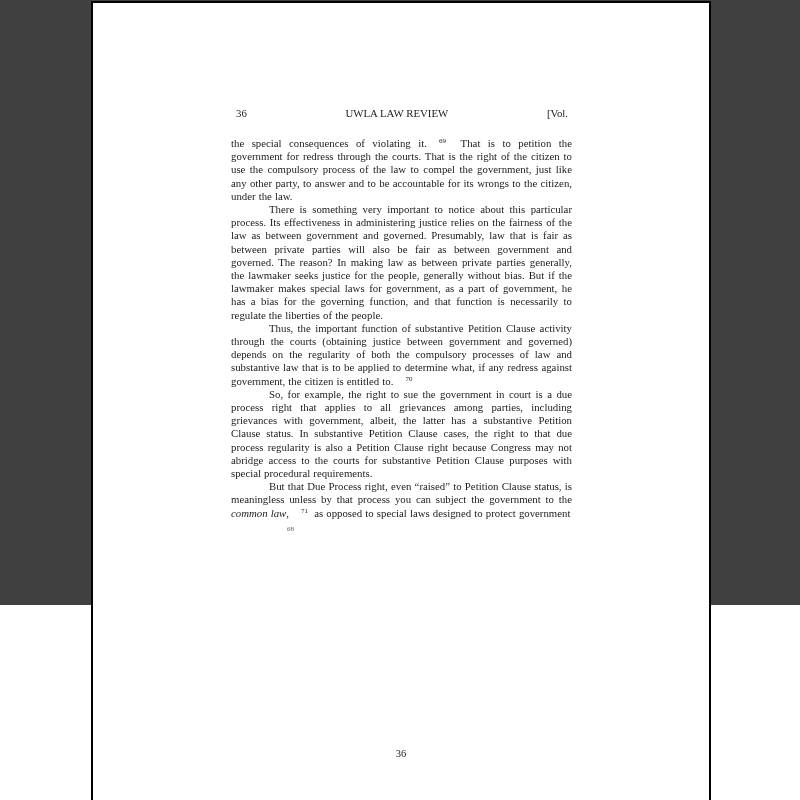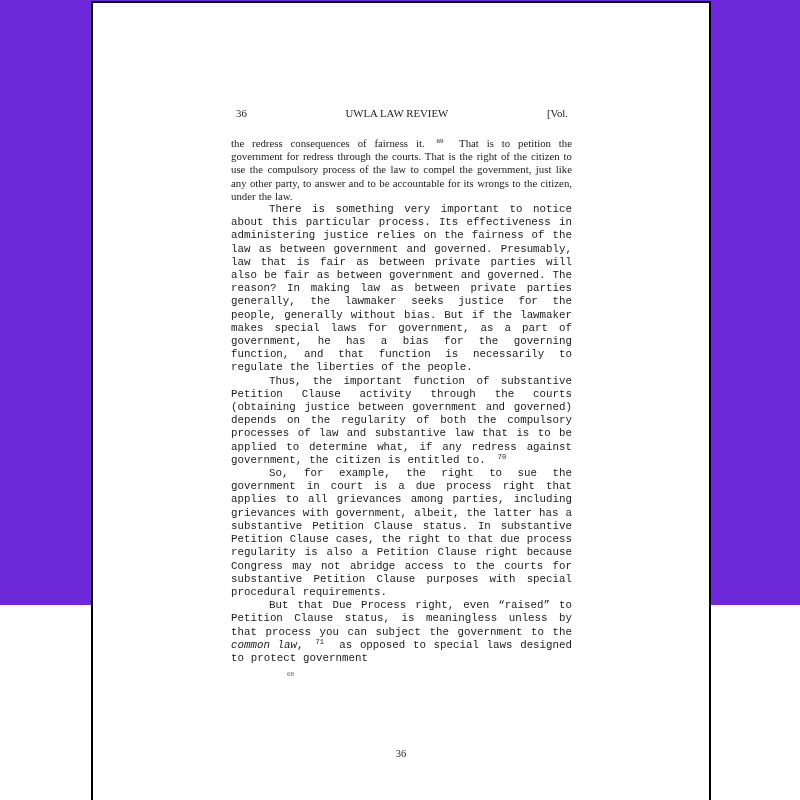--- a/index.html
+++ b/index.html
@@ -9,21 +9,21 @@
     height: 800px;
     background: #ffffff;
     overflow: hidden;
     font-family: "Liberation Serif", "DejaVu Serif", serif;
     color: #1b1b1b;
   }
   .stage {
     position: relative;
     width: 800px;
     height: 605px;
-    background: #6d28d9;
+    background: #404040;
   }
   .page-frame {
     position: absolute;
     left: 91px;
     top: 1px;
     width: 620px;
     height: 815px; 
     box-sizing: border-box;
     border: 2px solid #000000;
     background: #ffffff;
@@ -52,21 +52,20 @@
   }
   .body-text p {
     margin: 0;
     text-align: justify;
     font-size: 10.8px;
     line-height: 13.2px;
     word-spacing: 0.4px;
   }
   .body-text p.indent {
     text-indent: 38px;
-    font-family: Liberation Mono, monospace;
   }
   .body-text sup {
     font-size: 7px;
     line-height: 0;
     vertical-align: baseline;
     position: relative;
     top: -4px;
     padding-left: 12px;
   }
   .footnote-marker {
@@ -94,21 +93,21 @@
 
       <div>
         <div class="header-line1">
           <span>36</span>
           <span>UWLA LAW REVIEW</span>
           <span>[Vol.</span>
         </div>
       </div>
 
       <div class="body-text" id="paragraphs">
-          <p><span>the redress consequences of fairness it.</span><sup>69</sup><span>&nbsp; That is to petition the government for redress through the courts. That is the right of the citizen to use the compulsory process of the law to compel the government, just like any other party, to answer and to be accountable for its wrongs to the citizen, under the law.</span></p>
+          <p><span>the special consequences of violating it.</span><sup>69</sup><span>&nbsp; That is to petition the government for redress through the courts. That is the right of the citizen to use the compulsory process of the law to compel the government, just like any other party, to answer and to be accountable for its wrongs to the citizen, under the law.</span></p>
           <p class="indent"><span>There is something very important to notice about this particular process. Its effectiveness in administering justice relies on the fairness of the law as between government and governed. Presumably, law that is fair as between private parties will also be fair as between government and governed. The reason? In making law as between private parties generally, the lawmaker seeks justice for the people, generally without bias. But if the lawmaker makes special laws for government, as a part of government, he has a bias for the governing function, and that function is necessarily to regulate the liberties of the people.</span></p>
           <p class="indent"><span>Thus, the important function of substantive Petition Clause activity through the courts (obtaining justice between government and governed) depends on the regularity of both the compulsory processes of law and substantive law that is to be applied to determine what, if any redress against government, the citizen is entitled to.</span><sup>70</sup></p>
           <p class="indent"><span>So, for example, the right to sue the government in court is a due process right that applies to all grievances among parties, including grievances with government, albeit, the latter has a substantive Petition Clause status. In substantive Petition Clause cases, the right to that due process regularity is also a Petition Clause right because Congress may not abridge access to the courts for substantive Petition Clause purposes with special procedural requirements.</span></p>
           <p class="indent"><span>But that Due Process right, even “raised” to Petition Clause status, is meaningless unless by that process you can subject the government to the </span><i>common law</i><span>,</span><sup>71</sup><span>&nbsp; as opposed to special laws designed to protect government</span></p>
         </div>
 
       <div class="footnote-marker">68</div>
     </div>
 
     <div class="footer">

